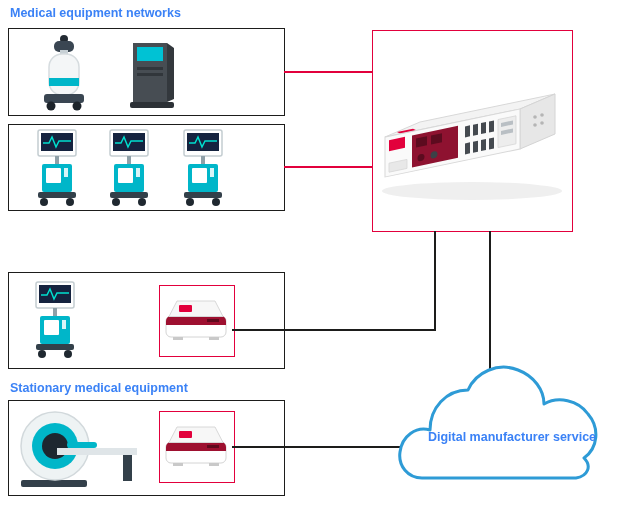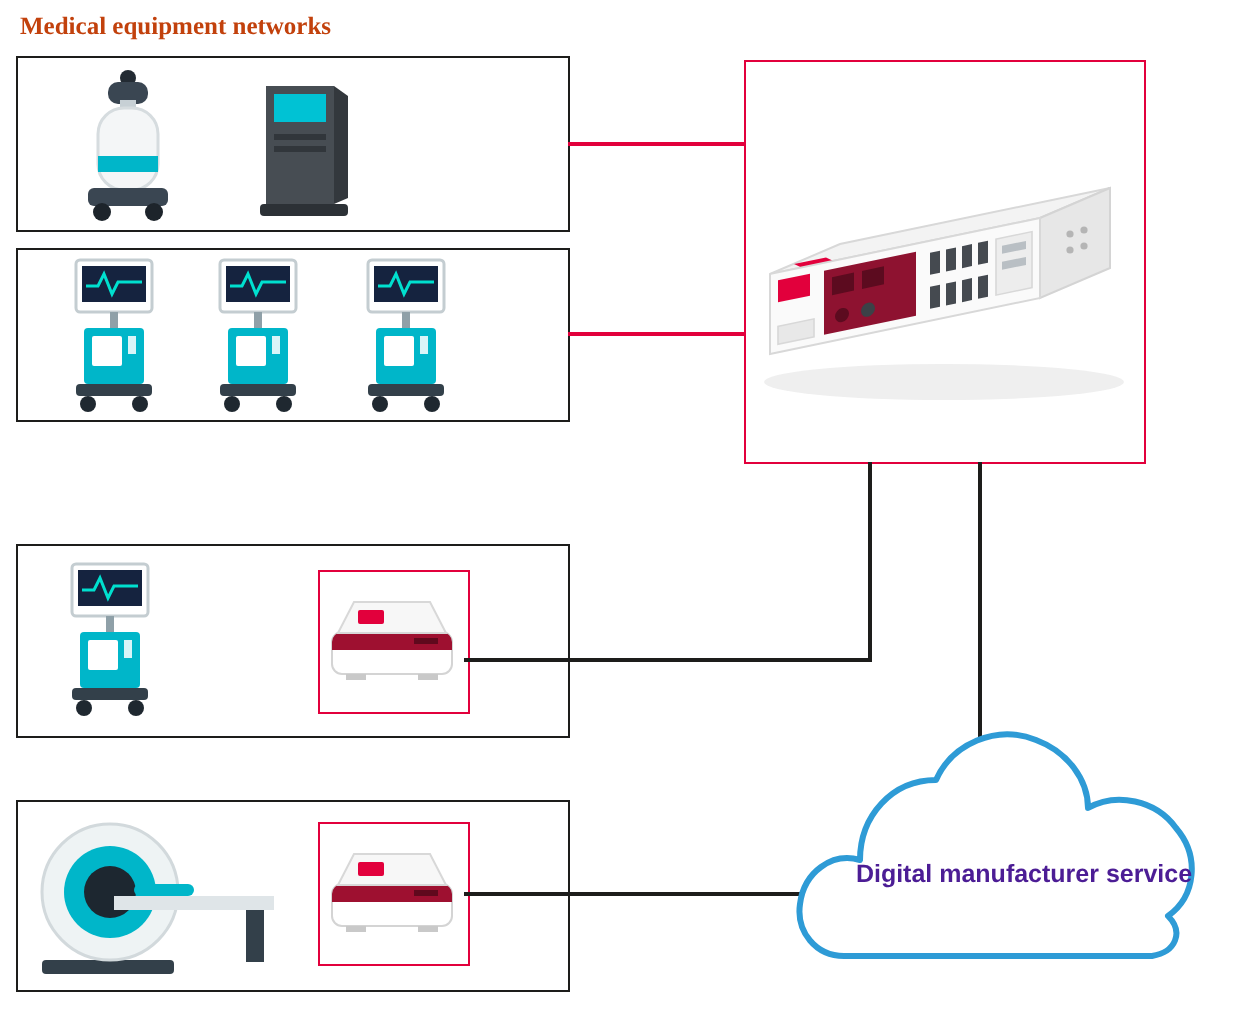--- a/index.html
+++ b/index.html
@@ -8,23 +8,22 @@
     width: 630px;
     height: 514px;
     background: #ffffff;
     font-family: "Liberation Sans", sans-serif;
     overflow: hidden;
   }
   .label {
     position: absolute;
     font-size: 12.5px;
     font-weight: bold;
-    color: #c2410c;
+    color: #3b82f6;
     white-space: nowrap;
-    font-family: Liberation Serif, serif;
   }
   .box {
     position: absolute;
     border: 1.5px solid #1d1d1b;
     background: #ffffff;
     box-sizing: border-box;
   }
   .redbox {
     position: absolute;
     border: 1.5px solid #e2003c;
@@ -35,29 +34,30 @@
   .line.red { background: #e2003c; }
   .line.black { background: #1d1d1b; }
   .dev { position: absolute; }
   .cloud-wrap { position: absolute; left: 396px; top: 348px; width: 232px; height: 162px; }
   .cloud-label {
     position: absolute;
     left: 0; right: 0; top: 82px;
     text-align: center;
     font-size: 12.5px;
     font-weight: bold;
-    color: #4c1d95;
+    color: #3b82f6;
   }
 </style>
 </head>
 <body>
 
 <div class="canvas">
 
   <div class="label" style="left:10px; top:6px">Medical equipment networks</div>
+  <div class="label" style="left:10px; top:381px">Stationary medical equipment</div>
 
   <div class="box" style="left:8px; top:28px; width:277px; height:88px">
     <svg class="dev" style="left:24px; top:5px" width="62" height="78" viewBox="0 0 62 78">
       <circle cx="31" cy="5" r="4" fill="#232b33"></circle>
       <rect x="21" y="7" width="20" height="11" rx="5" fill="#3a4652"></rect>
       <rect x="27" y="16" width="8" height="5" fill="#c7d0d5"></rect>
       <rect x="16" y="20" width="30" height="41" rx="13" fill="#f4f6f7" stroke="#d6dcdf" stroke-width="1.5"></rect>
       <rect x="16" y="44" width="30" height="8" fill="#00b6c9"></rect>
       <rect x="11" y="60" width="40" height="9" rx="3" fill="#3a4652"></rect>
       <circle cx="18" cy="72" r="4.5" fill="#1d242b"></circle>

